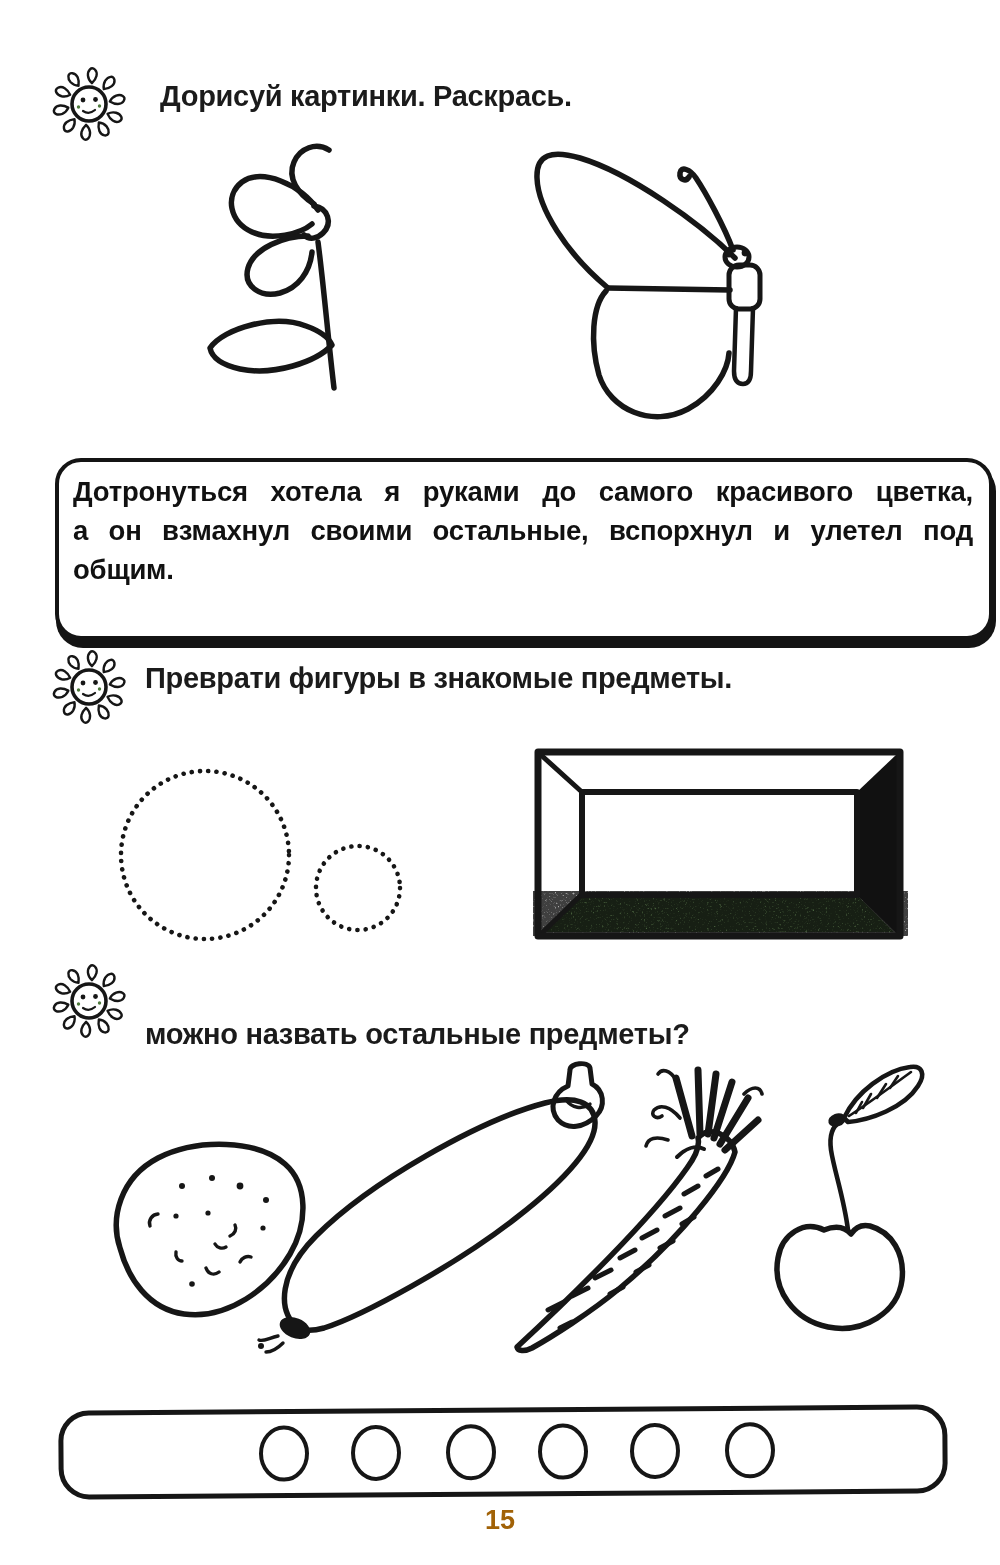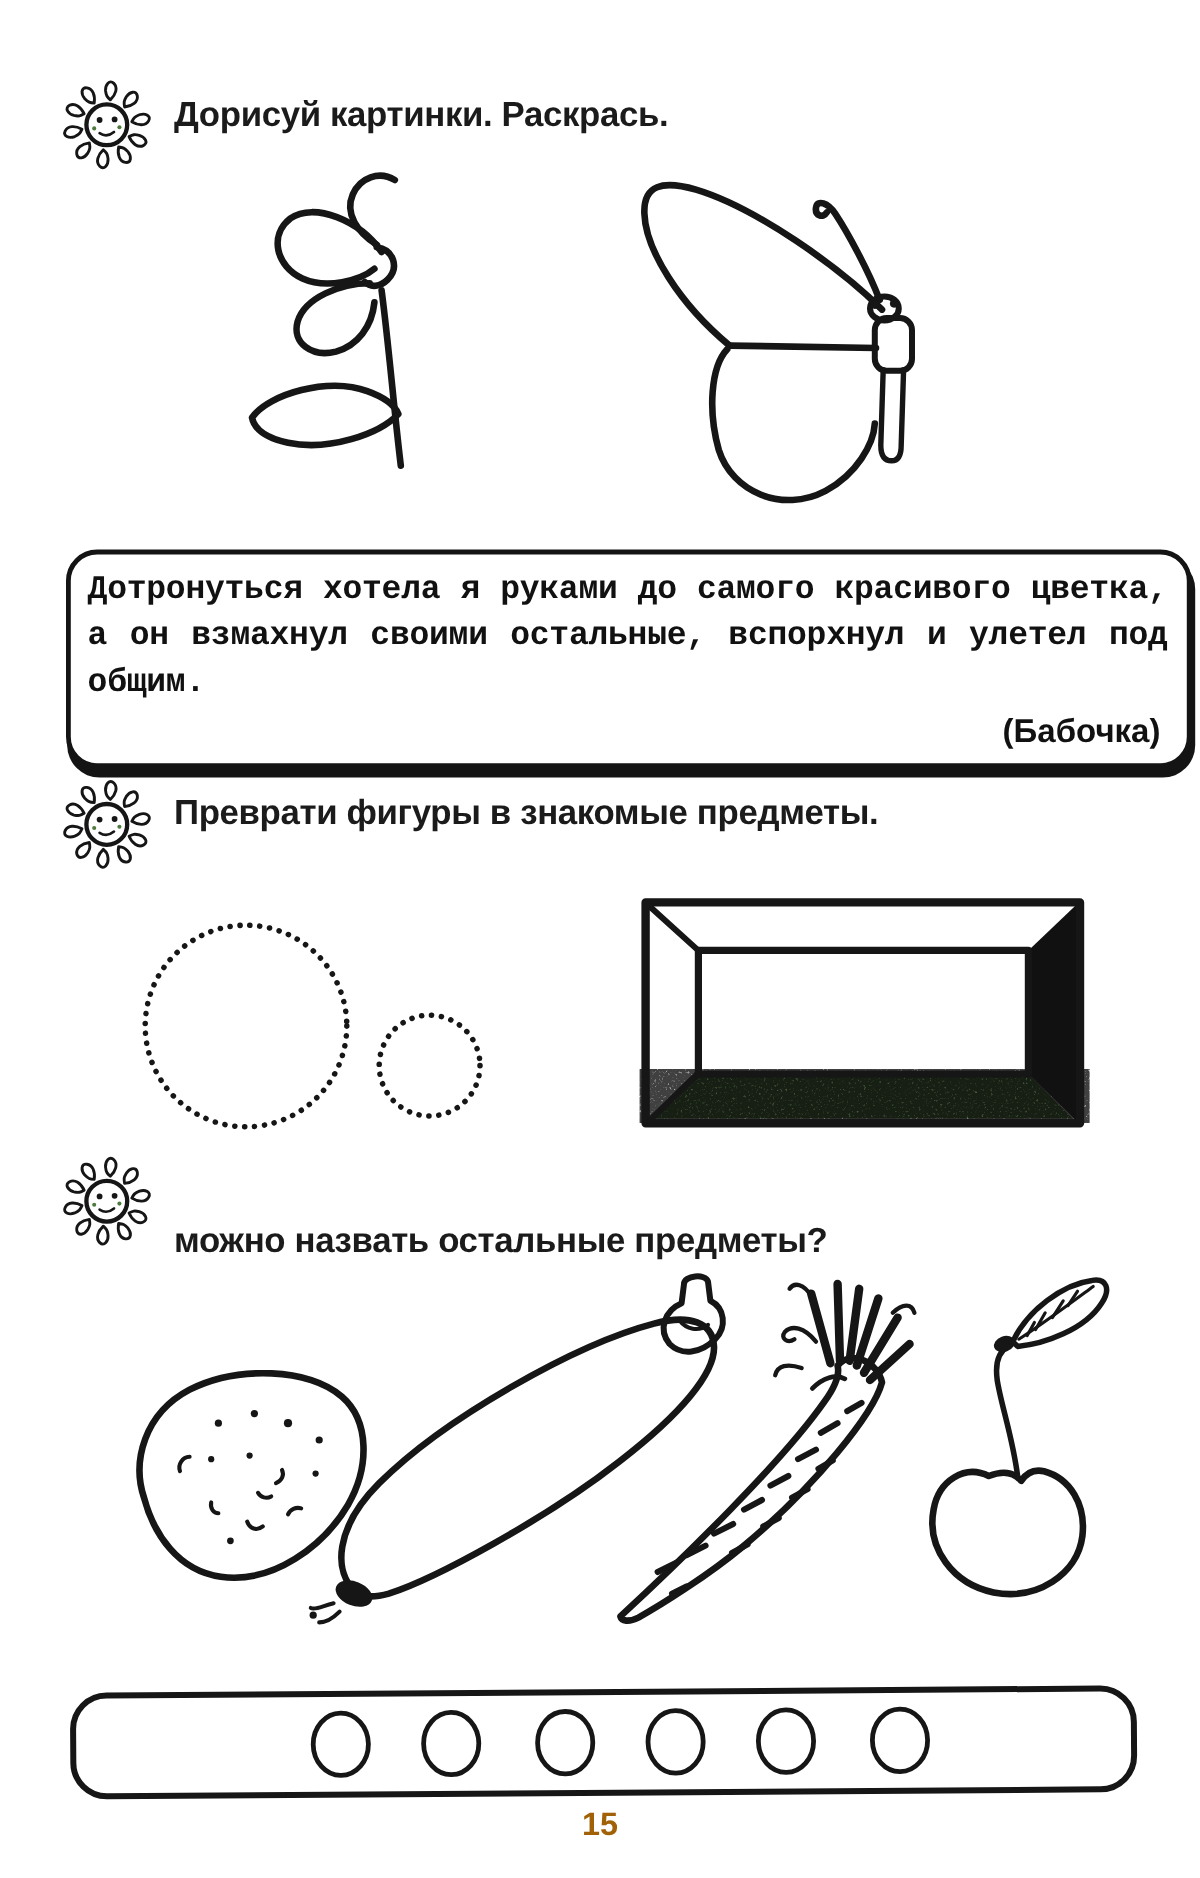--- a/index.html
+++ b/index.html
@@ -28,21 +28,21 @@
     border:4px solid #141414;
     border-radius:26px;
     background:#fff;
     box-shadow:2px 7px 0 1px #141414;
     padding:10px 16px 24px 14px;
     box-sizing:content-box;
   }
   .riddle-line{
     display:block;
     font-size:27.5px;font-weight:bold;color:#111;
-    line-height:39px;letter-spacing:-0.2px;font-family:Liberation Mono, monospace;
+    line-height:39px;letter-spacing:-0.2px;
   }
   .riddle-line.justify{text-align:justify;text-align-last:justify;}
   .riddle-answer{
     display:block;text-align:right;
     font-size:27.5px;font-weight:bold;color:#111;
     line-height:39px;padding-right:6px;
   }
   .page-number{
     left:0;top:1505px;width:1000px;
     text-align:center;
@@ -72,21 +72,21 @@
           <path d="M44,20 C48,15 49,9 45,6 C41,3 38,8 39,13 C40,17 41,18 44,20 Z" transform="rotate(188 44 41)"></path>
           <path d="M44,20 C48,15 49,9 45,6 C41,3 38,8 39,13 C40,17 41,18 44,20 Z" transform="rotate(224 44 41)"></path>
           <path d="M44,20 C48,15 49,9 45,6 C41,3 38,8 39,13 C40,17 41,18 44,20 Z" transform="rotate(260 44 41)"></path>
           <path d="M44,20 C48,15 49,9 45,6 C41,3 38,8 39,13 C40,17 41,18 44,20 Z" transform="rotate(296 44 41)"></path>
           <path d="M44,20 C48,15 49,9 45,6 C41,3 38,8 39,13 C40,17 41,18 44,20 Z" transform="rotate(330 44 41)"></path>
         </g>
       </g>
     </defs>
     <use href="#sunicon"></use>
   </svg>
-  <div class="abs task-title" style="left:145px;top:80px">Дорисуй картинки. Раскрась.</div>
+  <div class="abs task-title" style="left:160px;top:80px">Дорисуй картинки. Раскрась.</div>
 
   <svg class="abs" style="left:188px;top:138px" width="280" height="310" viewBox="0 0 280 310">
     <g class="ink" stroke-width="5.5">
       <path d="M141,12 C128,4 112,10 106,24 C99,40 110,56 126,66"></path>
       <path d="M130,72 C112,46 74,30 54,44 C36,58 42,84 64,94 C84,103 112,96 124,86"></path>
       <path d="M126,68 C140,70 145,85 135,95 C129,101 121,102 116,97"></path>
       <path d="M120,98 C96,98 66,110 60,130 C55,148 72,160 92,155 C110,150 122,134 124,114"></path>
       <path d="M130,104 C136,150 140,200 146,250"></path>
       <path d="M22,210 C36,190 86,176 118,188 C132,193 141,200 144,207 C128,224 86,238 52,231 C34,227 24,220 22,210 Z"></path>
     </g>
@@ -103,21 +103,20 @@
       <path d="M236,170 L234,233 Q234,246 243,246 Q251,246 251,233 L253,170" stroke-width="4.5"></path>
     </g>
     <circle cx="229" cy="116" r="3.4" fill="#161616"></circle>
     <circle cx="245" cy="115" r="3.4" fill="#161616"></circle>
   </svg>
 
   <div class="abs riddle-box">
     <span class="riddle-line justify">Дотронуться хотела я руками до самого красивого цветка,</span>
     <span class="riddle-line justify">а он взмахнул своими остальные, вспорхнул и улетел под</span>
     <span class="riddle-line">общим.</span>
-    <span class="riddle-answer">(Бабочка)</span>
   </div>
 
   <svg class="abs" style="left:45px;top:646px" width="88" height="82" viewBox="0 0 88 82">
       <use href="#sunicon"></use>
     </svg>
   <div class="abs task-title" style="left:145px;top:662px">Преврати фигуры в знакомые предметы.</div>
 
   <svg class="abs" style="left:108px;top:758px" width="330" height="195" viewBox="0 0 330 195">
     <circle cx="97" cy="97" r="84" class="ink" stroke-width="4.6" stroke-dasharray="0.1 8.2"></circle>
     <circle cx="250" cy="130" r="42" class="ink" stroke-width="4.6" stroke-dasharray="0.1 8.2"></circle>

